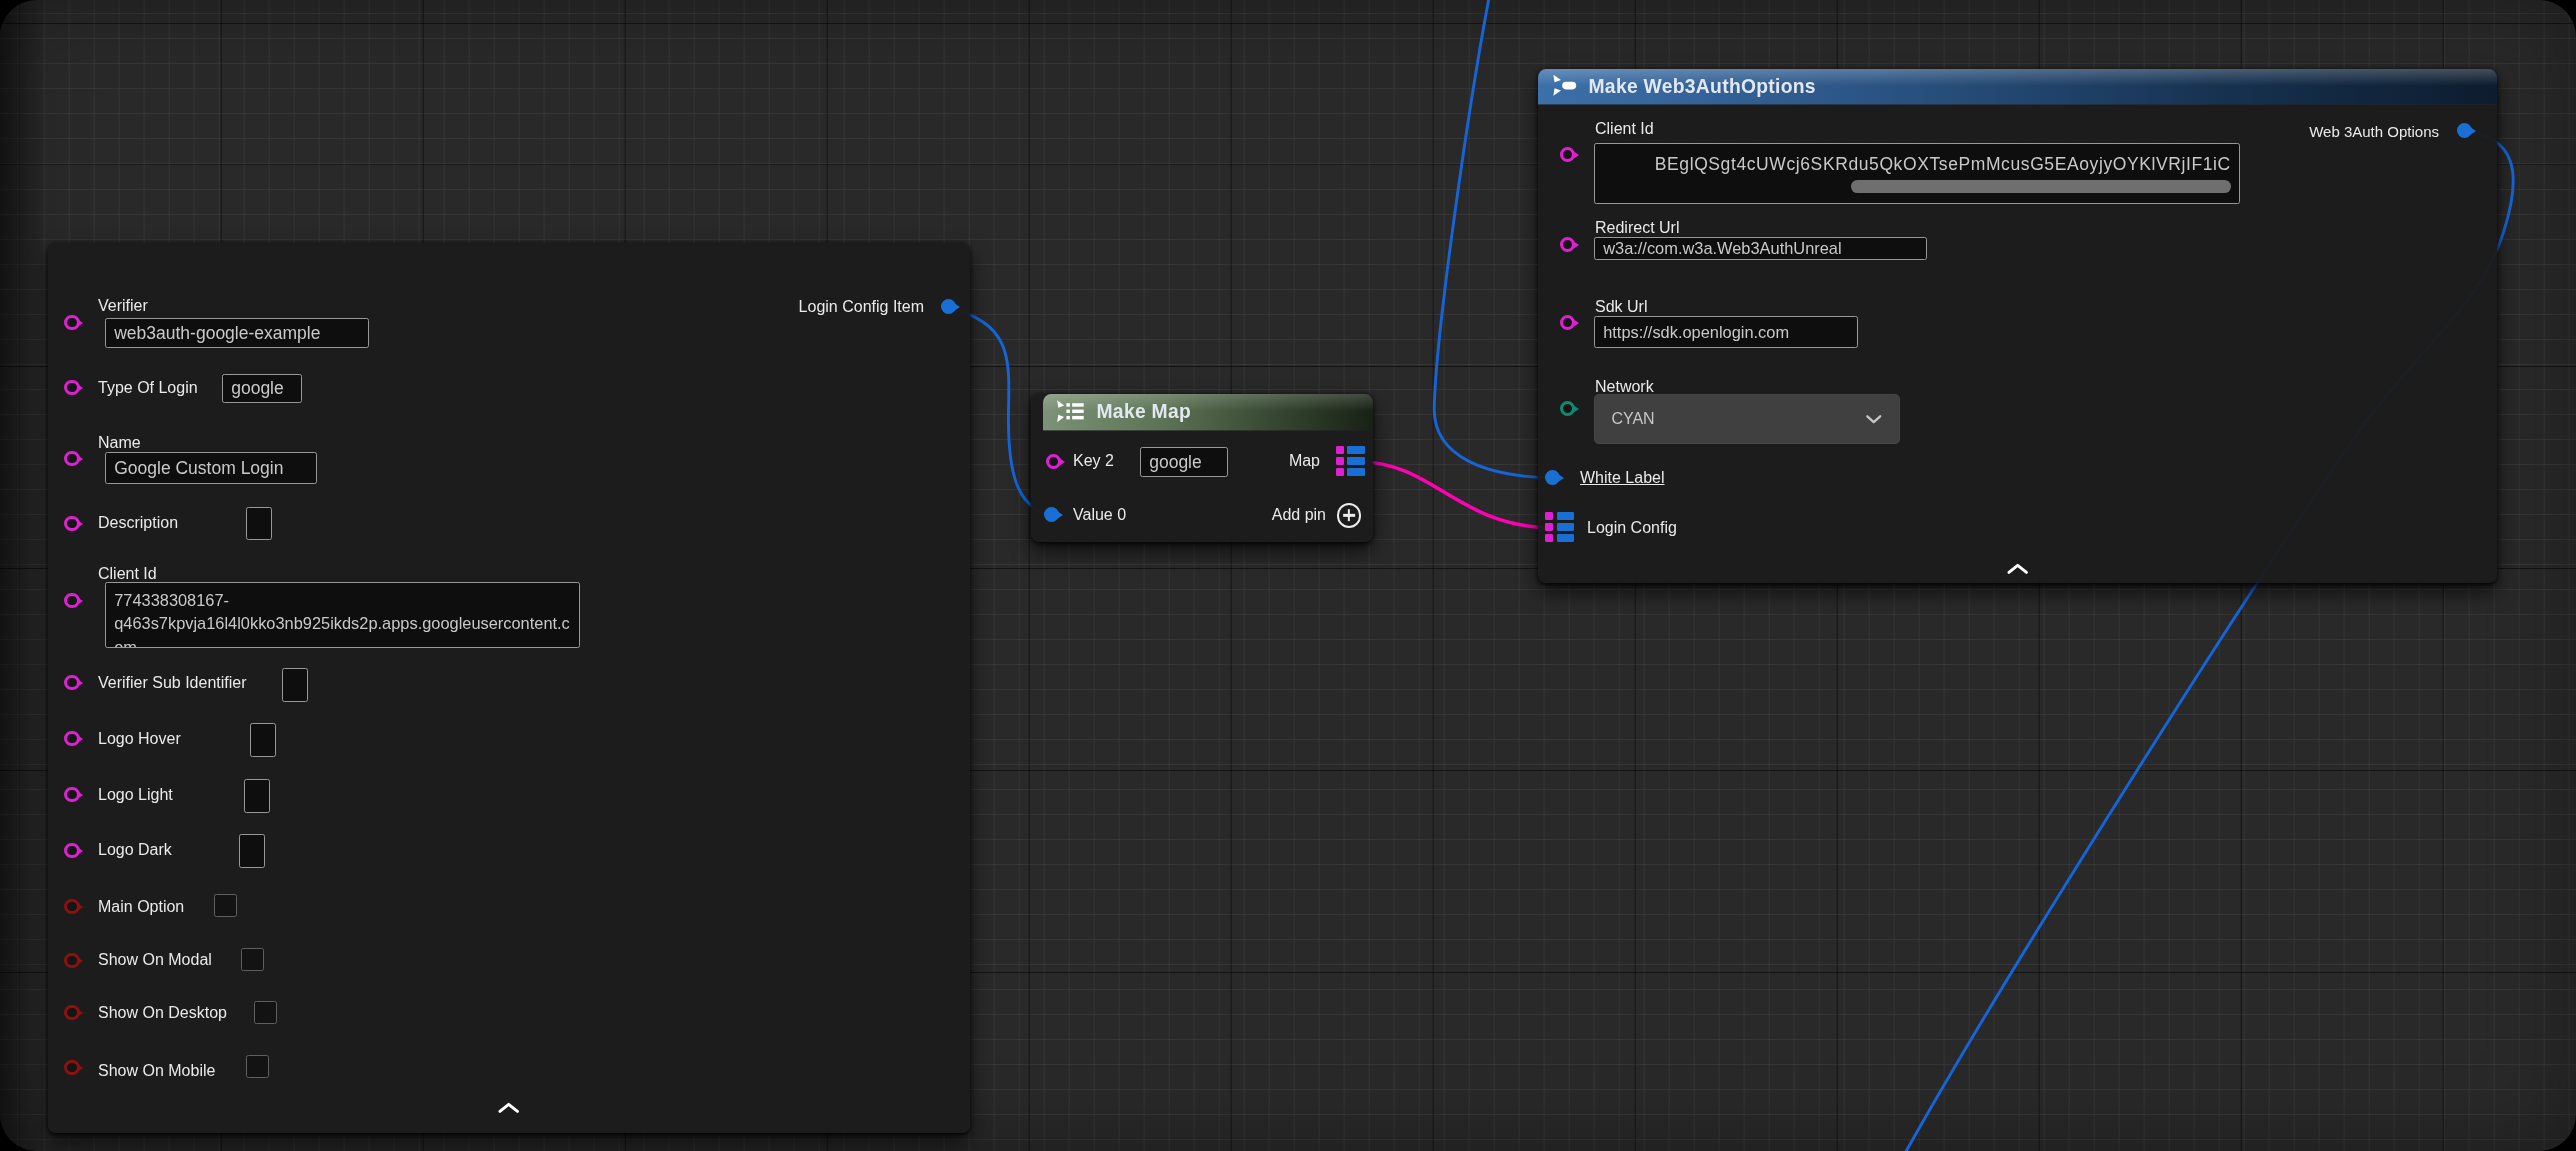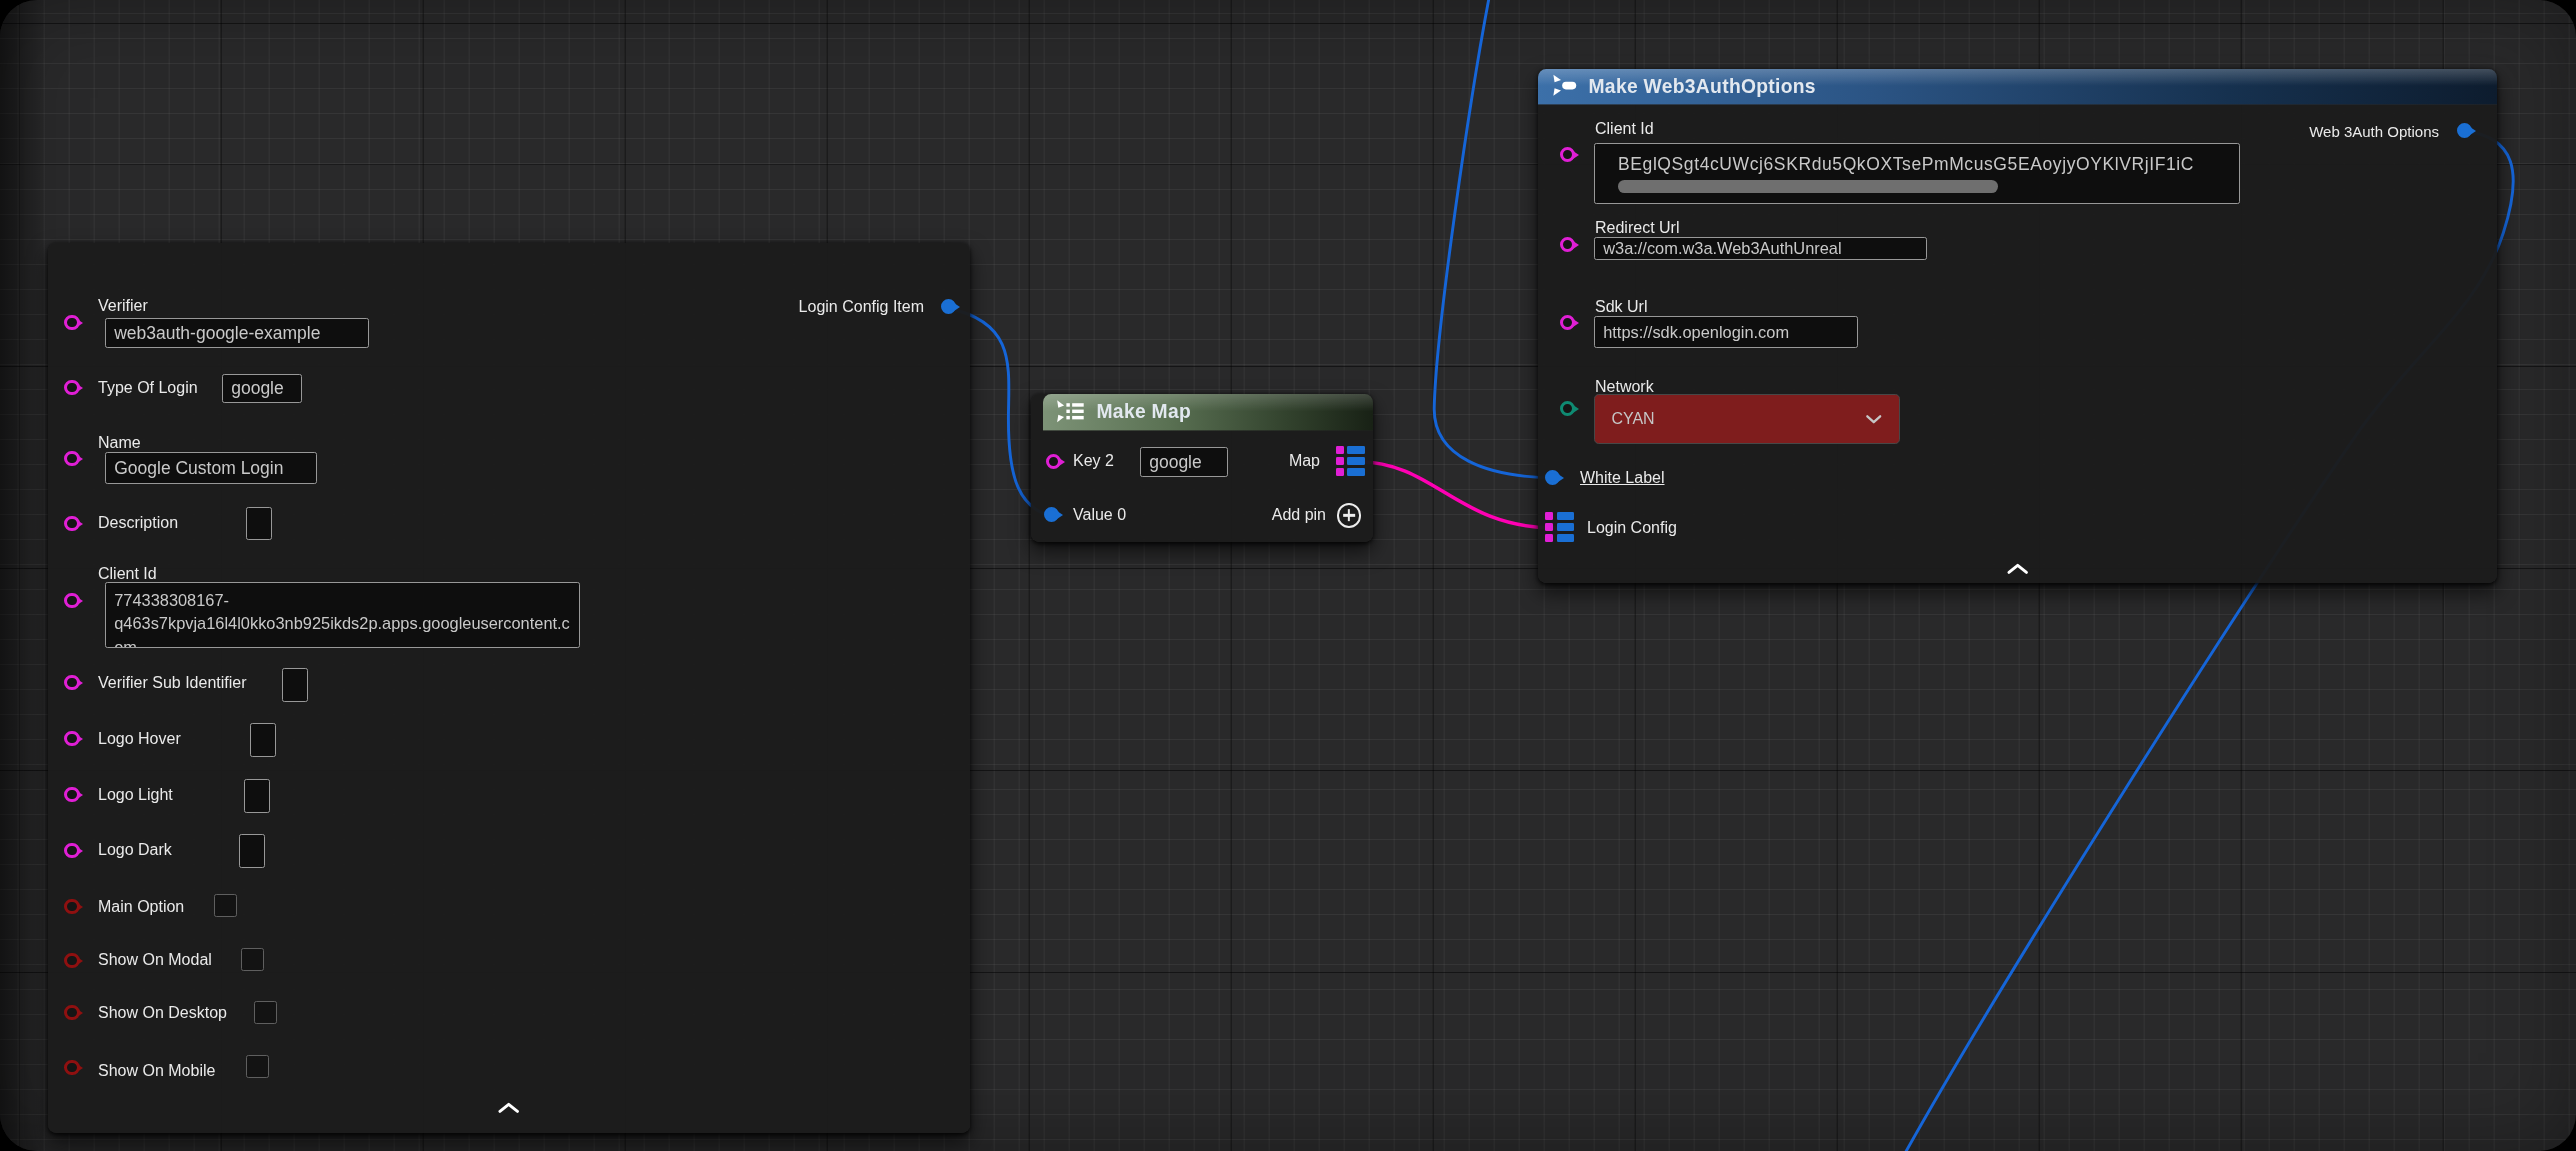--- a/index.html
+++ b/index.html
@@ -57,26 +57,26 @@
 
   .mapicon{position:absolute;display:grid;grid-template-columns:8.2px 17.5px;grid-auto-rows:7.6px;gap:3.5px 3.5px;}
   .mapicon i{display:block;border-radius:1.2px;}
   .mapicon i.k{background:var(--string-pin);}
   .mapicon i.v{background:var(--struct-pin);}
 
   .field{position:absolute;background:#0e0e0e;border:1.2px solid #989898;border-radius:2.3px;
     color:var(--fieldtext);font-size:17.5px;display:flex;align-items:center;
     padding:0 8.2px;box-sizing:border-box;overflow:hidden;white-space:nowrap;}
   .field.multiline{white-space:normal;word-break:break-word;line-height:23.4px;align-items:flex-start;padding-top:5.8px;}
-  .field.withbar{flex-direction:column;align-items:flex-start;justify-content:center;gap:5.8px;padding-left:23px;}
+  .field.withbar{flex-direction:column;align-items:flex-end;justify-content:center;gap:5.8px;padding-left:23px;}
   .scrollbar{height:13px;width:62%;background:#6f6f6f;border-radius:6.4px;flex:none;}
   .minifield{position:absolute;background:#0e0e0e;border:1.2px solid #989898;border-radius:2.3px;box-sizing:border-box;}
   .checkbox{position:absolute;width:23.4px;height:23.4px;background:#131313;border:1.2px solid #5f5f5f;border-radius:2.3px;box-sizing:border-box;}
 
-  .dropdown{position:absolute;background:#7f1d1d;border:1.2px solid #474747;border-radius:4.7px;
+  .dropdown{position:absolute;background:#404040;border:1.2px solid #474747;border-radius:4.7px;
     color:#c6c6c6;font-size:16px;display:flex;align-items:center;justify-content:space-between;
     padding:0 16.4px;box-sizing:border-box;}
 
   .addpin{position:absolute;width:24.6px;height:24.6px;border:2.3px solid #ececec;border-radius:50%;box-sizing:border-box;}
   .addpin::before,.addpin::after{content:'';position:absolute;background:#ececec;left:50%;top:50%;}
   .addpin::before{width:11.7px;height:2.3px;transform:translate(-50%,-50%);}
   .addpin::after{width:2.3px;height:11.7px;transform:translate(-50%,-50%);}
 
   .chev{position:absolute;}
 </style>

